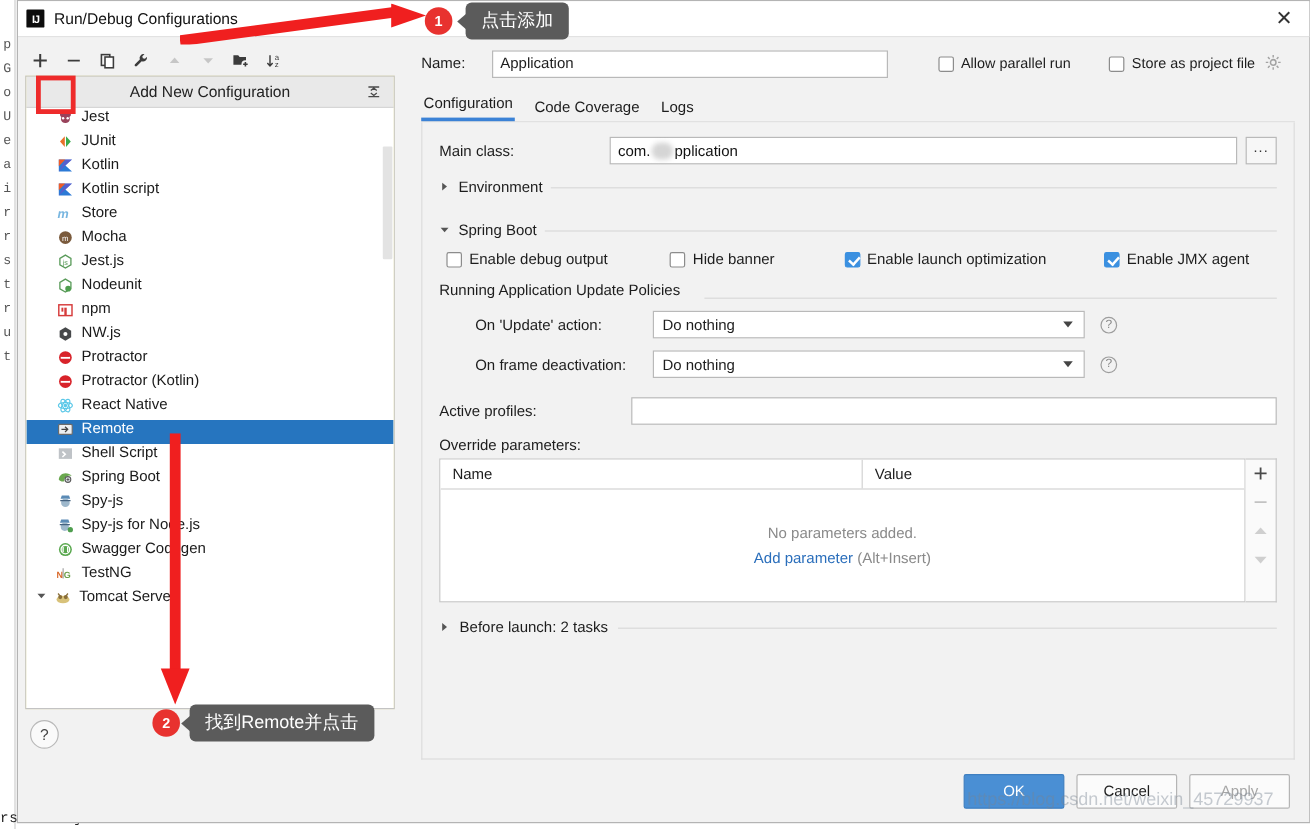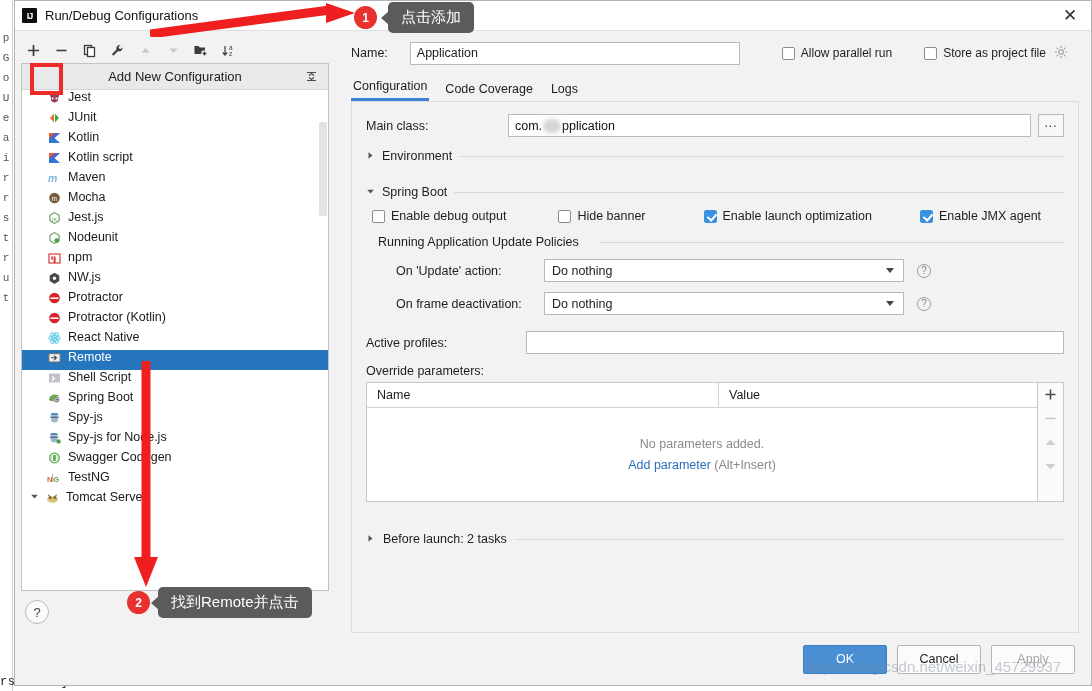--- a/index.html
+++ b/index.html
@@ -163,21 +163,21 @@
   .section {
     display:flex; align-items:center; gap:7px; margin:4px 0 10px 0;
   }
   .section .tri { width:9px; flex:none; }
   .section .stxt { font-size:12.5px; color:#1d1d1d; white-space:nowrap; }
   .section .hr { flex:1; height:1px; background:#d9d9d9; }
 
   #sb-checks { display:flex; align-items:center; margin:2px 0 12px 6px; }
   #sb-checks .cb-wrap { font-size:12.5px; }
 
-  #raup-head { display:flex; align-items:center; gap:20px; margin:0 0 10px 12px; }
+  #raup-head { display:flex; align-items:flex-end; gap:20px; margin:0 0 10px 0; }
   #raup-head .stxt { font-size:12.5px; white-space:nowrap; }
   #raup-head .hr { width:560px; height:1px; background:#d9d9d9; }
 
   .selrow { display:flex; align-items:center; margin:0 0 10px 30px; }
   .selrow .lbl { width:148px; }
   .combo {
     width:360px; height:23px; background:#fff; border:1px solid #b9b9b9;
     display:flex; align-items:center; padding:0 4px 0 7px; font-size:12.5px;
   }
   .combo .cval { flex:1; }
@@ -212,21 +212,21 @@
   #add-param-link { color:#2a6ebb; }
   #table-side {
     width:26px; border:1px solid #c8c8c8; border-left:none; background:#fafafa;
     display:flex; flex-direction:column; align-items:center; padding-top:5px; gap:12px;
   }
   #table-side .sbtn { color:#4a4a4a; font-size:14px; line-height:10px;
     display:flex; align-items:center; justify-content:center; height:12px; }
   #table-side .sbtn.dim { opacity:.38; }
 
   #before-launch { display:flex; align-items:center; gap:8px;
-    margin-top:30px; }
+    margin-top:14px; }
   #before-launch .tri { width:9px; flex:none; }
   #before-launch .btxt { font-size:12.5px; white-space:nowrap; }
   #before-launch .hr { flex:1; height:1px; background:#d9d9d9; }
 
   
   #footer {
     height:52px; flex:none; display:flex; align-items:center;
     justify-content:flex-end; padding-right:16px; gap:10px;
   }
   .btn {
@@ -408,21 +408,21 @@
                   </svg>
                 </span>
                 <span>Kotlin script</span>
               </div>
               <div class="row">
                 <span class="ico">
                   <svg width="15" height="14" viewBox="0 0 15 14">
                     <text x="1" y="11" font-size="10.5" font-style="italic" font-weight="bold" fill="#78b6e0" font-family="sans-serif">m</text>
                   </svg>
                 </span>
-                <span>Maven</span>
+                <span>Store</span>
               </div>
               <div class="row">
                 <span class="ico">
                   <svg width="15" height="14" viewBox="0 0 15 14">
                     <circle cx="7.5" cy="7" r="5.3" fill="#7a5a3c"></circle>
                     <text x="4.6" y="10" font-size="6.5" fill="#fff" font-family="sans-serif">m</text>
                   </svg>
                 </span>
                 <span>Mocha</span>
               </div>

